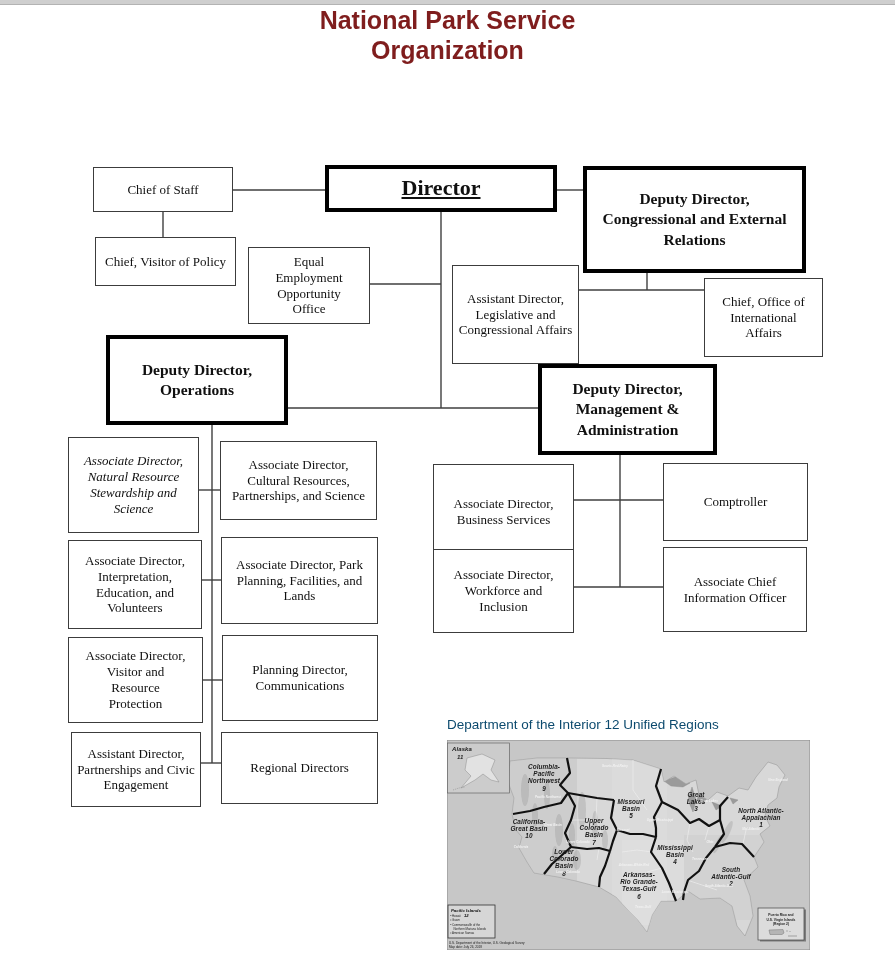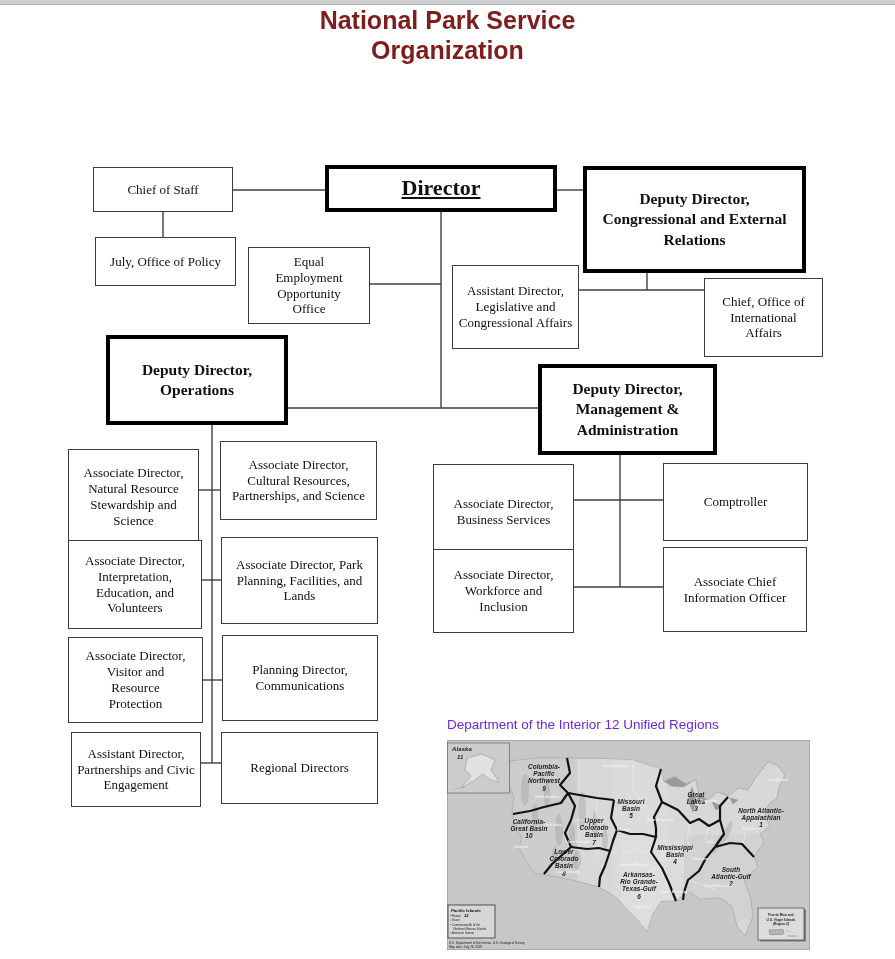--- a/index.html
+++ b/index.html
@@ -8,21 +8,21 @@
   #topstrip{position:absolute;left:0;top:0;width:895px;height:4px;background:#cfcfcf;border-bottom:1px solid #b3b3b3;}
   #title{position:absolute;left:0;top:5px;width:895px;text-align:center;
          font-family:"Liberation Sans",sans-serif;font-weight:bold;font-size:25px;line-height:30px;color:#7f1d1d;}
   .box{position:absolute;background:#fff;border:1.4px solid #3c3c3c;box-sizing:border-box;
        display:flex;align-items:center;justify-content:center;text-align:center;
        font-size:13px;line-height:1.22;color:#101010;padding:2px 8px;}
   .box.bold{border:4px solid #000;font-weight:bold;font-size:15.5px;line-height:1.3;}
   #box-director{font-size:22px;text-decoration:underline;}
   #connectors{position:absolute;left:0;top:0;}
   #map-title{position:absolute;left:447px;top:717px;font-family:"Liberation Sans",sans-serif;
-             font-size:13.5px;color:#6d28d9;}
+             font-size:13.5px;color:#0c4a6e;}
   #mapwrap{position:absolute;left:447px;top:740px;width:363px;height:210px;}
   .region-label{font-family:"Liberation Sans",sans-serif;font-style:italic;font-weight:bold;
                 font-size:6.4px;fill:#1c1c1c;text-anchor:middle;letter-spacing:.1px;}
   .sub-label{font-family:"Liberation Sans",sans-serif;font-style:italic;font-weight:bold;
              font-size:3.1px;fill:#f2f2f2;text-anchor:middle;}
   .inset-title{font-family:"Liberation Sans",sans-serif;font-style:italic;font-weight:bold;font-size:4.3px;fill:#111;}
   .inset-item{font-family:"Liberation Sans",sans-serif;font-size:2.9px;fill:#222;}
   .inset-num{font-family:"Liberation Sans",sans-serif;font-style:italic;font-weight:bold;font-size:4.2px;fill:#111;}
   .pr-line{font-family:"Liberation Sans",sans-serif;font-weight:bold;font-size:3.3px;fill:#222;text-anchor:middle;}
   .credit{font-family:"Liberation Sans",sans-serif;font-size:3.1px;fill:#1a1a1a;}
@@ -55,27 +55,27 @@
       <line x1="201" y1="763" x2="221" y2="763"></line>
       <line x1="620" y1="455" x2="620" y2="587"></line>
       <line x1="574" y1="500" x2="663" y2="500"></line>
       <line x1="574" y1="587" x2="663" y2="587"></line>
     </g>
   </svg>
 
   <div class="box" style="left:93px;top:167px;width:140px;height:45px;">Chief of Staff</div>
   <div class="box bold" id="box-director" style="left:325px;top:165px;width:232px;height:47px;">Director</div>
   <div class="box bold" style="left:583px;top:166px;width:223px;height:107px;padding:2px 10px;">Deputy Director, Congressional and External Relations</div>
-  <div class="box" style="left:95px;top:237px;width:141px;height:49px;">July, Office of Policy</div>
+  <div class="box" style="left:95px;top:237px;width:141px;height:49px;">Chief, Visitor of Policy</div>
   <div class="box" style="left:248px;top:247px;width:122px;height:77px;padding:2px 14px;">Equal Employment Opportunity Office</div>
-  <div class="box" style="left:452px;top:265px;width:127px;height:84px;padding:2px 5px;">Assistant Director, Legislative and Congressional Affairs</div>
+  <div class="box" style="left:452px;top:265px;width:127px;height:99px;padding:2px 5px;">Assistant Director, Legislative and Congressional Affairs</div>
   <div class="box" style="left:704px;top:278px;width:119px;height:79px;padding:2px 6px;">Chief, Office of International Affairs</div>
   <div class="box bold" style="left:106px;top:335px;width:182px;height:90px;">Deputy Director, Operations</div>
   <div class="box bold" style="left:538px;top:364px;width:179px;height:91px;">Deputy Director, Management &amp; Administration</div>
-  <div class="box" style="left:68px;top:449px;width:131px;height:96px;padding:2px 5px;">Associate Director, Natural Resource Stewardship and Science</div>
+  <div class="box" style="left:68px;top:437px;width:131px;height:96px;padding:2px 5px;font-style:italic;">Associate Director, Natural Resource Stewardship and Science</div>
   <div class="box" style="left:220px;top:441px;width:157px;height:79px;padding:2px 7px;">Associate Director, Cultural Resources, Partnerships, and Science</div>
   <div class="box" style="left:433px;top:464px;width:141px;height:95px;">Associate Director, Business Services</div>
   <div class="box" style="left:663px;top:463px;width:145px;height:78px;">Comptroller</div>
   <div class="box" style="left:68px;top:540px;width:134px;height:89px;">Associate Director, Interpretation, Education, and Volunteers</div>
   <div class="box" style="left:221px;top:537px;width:157px;height:87px;padding:2px 2px;">Associate Director, Park Planning, Facilities, and Lands</div>
   <div class="box" style="left:433px;top:549px;width:141px;height:84px;">Associate Director, Workforce and Inclusion</div>
   <div class="box" style="left:663px;top:547px;width:144px;height:85px;">Associate Chief Information Officer</div>
   <div class="box" style="left:68px;top:637px;width:135px;height:86px;padding:2px 15px;">Associate Director, Visitor and Resource Protection</div>
   <div class="box" style="left:222px;top:635px;width:156px;height:86px;">Planning Director, Communications</div>
   <div class="box" style="left:71px;top:732px;width:130px;height:75px;padding:2px 4px;">Assistant Director, Partnerships and Civic Engagement</div>

